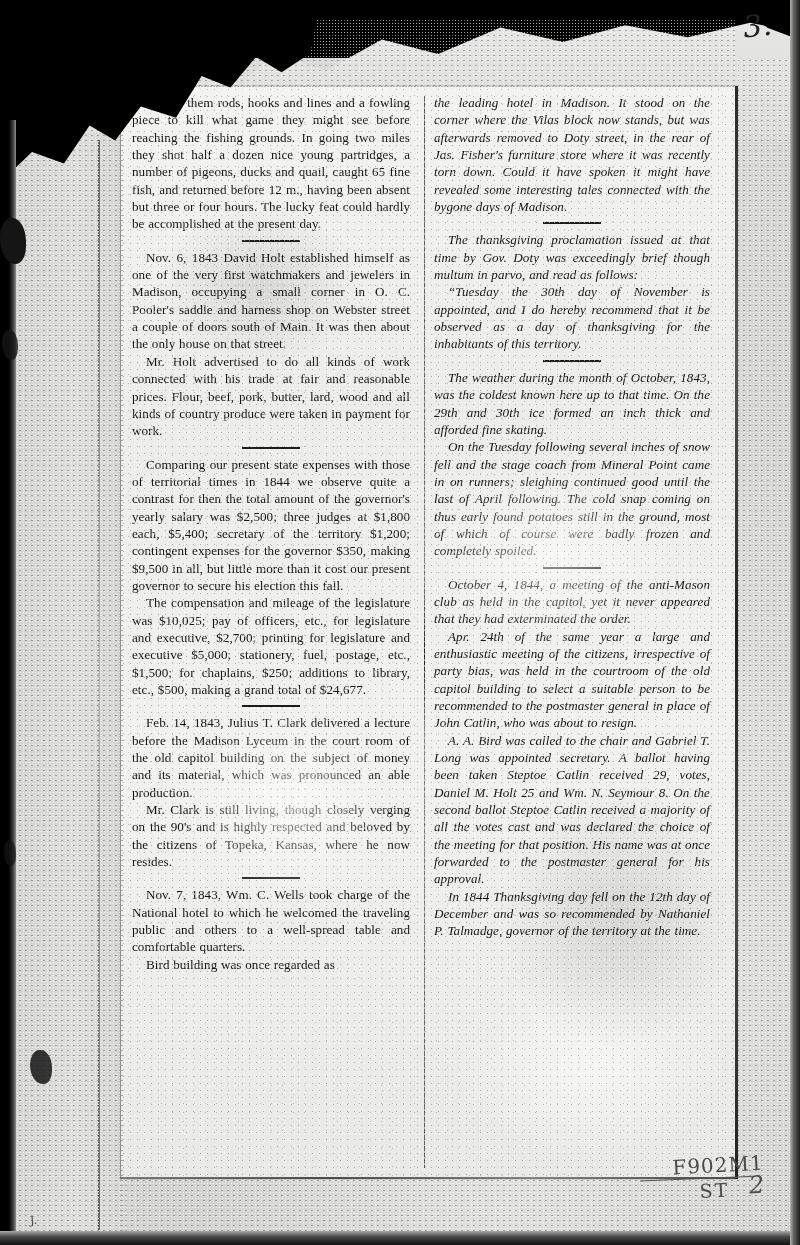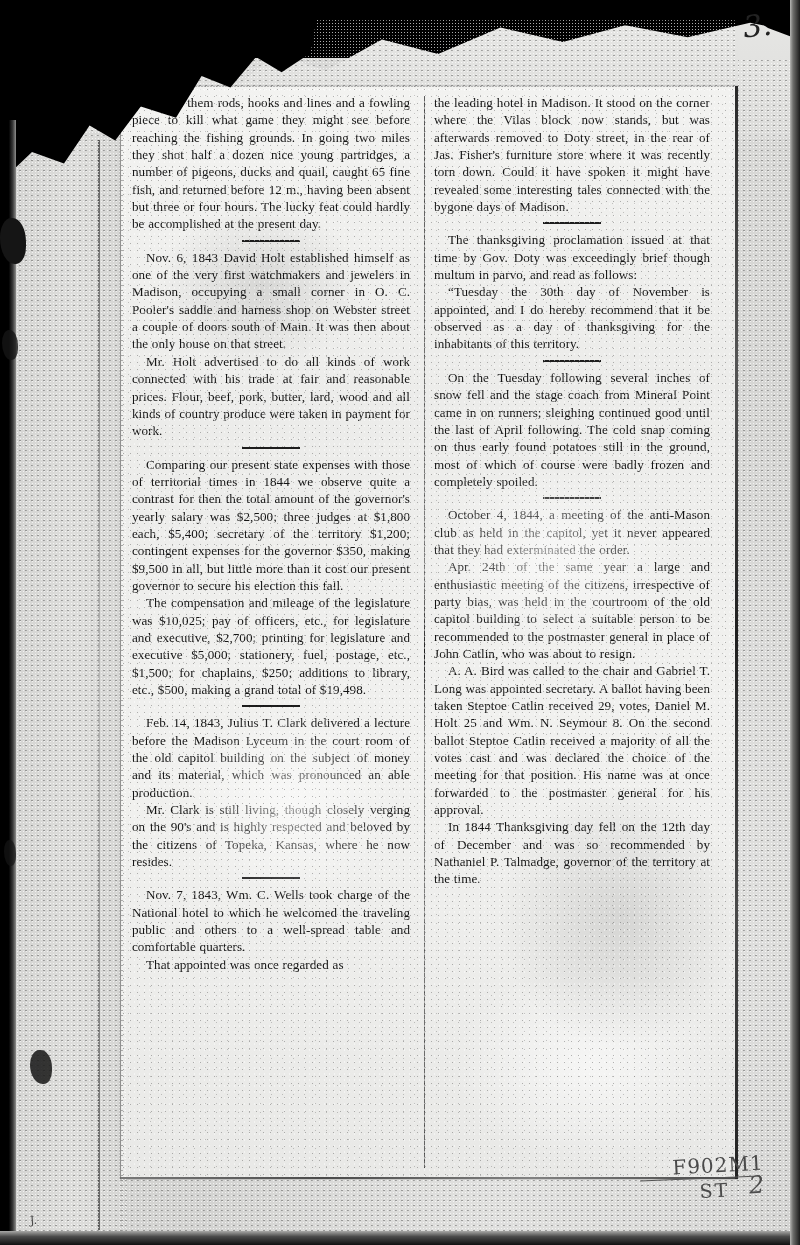--- a/index.html
+++ b/index.html
@@ -168,21 +168,21 @@
     inset: 0;
     display: flex;
     padding: 8px 10px 6px 12px;
     box-sizing: border-box;
   }
   .col {
     width: 289px;
     box-sizing: border-box;
   }
   .col-left  { padding-right: 11px; }
-  .col-right { padding-left: 13px; }
+  .col-right { padding-left: 13px; font-style: italic; }
   .col-rule {
     position: absolute;
     left: 304px;
     top: 10px;
     width: 1px;
     height: 1072px;
     background: linear-gradient(180deg, rgba(40,40,40,.75) 0%, rgba(40,40,40,.55) 45%,
                 rgba(20,20,20,.95) 52%, rgba(40,40,40,.5) 60%, rgba(40,40,40,.7) 100%);
   }
 
@@ -300,34 +300,35 @@
     <div class="col-rule"></div>
 
     <div class="columns">
       <div class="col col-left" id="col-left">
           <p class="para cont">took with them rods, hooks and lines and a fowling piece to kill what game they might see before reaching the fishing grounds. In going two miles they shot half a dozen nice young partridges, a number of pigeons, ducks and quail, caught 65 fine fish, and returned before 12 m., having been absent but three or four hours. The lucky feat could hardly be accomplished at the present day.</p>
           <div class="dinkus"></div>
           <p class="para">Nov. 6, 1843 David Holt established himself as one of the very first watchmakers and jewelers in Madison, occupying a small corner in O. C. Pooler's saddle and harness shop on Webster street a couple of doors south of Main. It was then about the only house on that street.</p>
           <p class="para">Mr. Holt advertised to do all kinds of work connected with his trade at fair and reasonable prices. Flour, beef, pork, butter, lard, wood and all kinds of country produce were taken in payment for work.</p>
           <div class="dinkus"></div>
           <p class="para">Comparing our present state expenses with those of territorial times in 1844 we observe quite a contrast for then the total amount of the governor's yearly salary was $2,500; three judges at $1,800 each, $5,400; secretary of the territory $1,200; contingent expenses for the governor $350, making $9,500 in all, but little more than it cost our present governor to secure his election this fall.</p>
-          <p class="para">The compensation and mileage of the legislature was $10,025; pay of officers, etc., for legislature and executive, $2,700; printing for legislature and executive $5,000; stationery, fuel, postage, etc., $1,500; for chaplains, $250; additions to library, etc., $500, making a grand total of $19,498.</p>
+          <p class="para">The compensation and mileage of the legislature was $10,025; pay of officers, etc., for legislature and executive, $2,700; printing for legislature and executive $5,000; stationery, fuel, postage, etc., $1,500; for chaplains, $250; additions to library, etc., $500, making a grand total of $24,677.</p>
           <div class="dinkus"></div>
           <p class="para">Feb. 14, 1843, Julius T. Clark delivered a lecture before the Madison Lyceum in the court room of the old capitol building on the subject of money and its material, which was pronounced an able production.</p>
           <p class="para">Mr. Clark is still living, though closely verging on the 90's and is highly respected and beloved by the citizens of Topeka, Kansas, where he now resides.</p>
           <div class="dinkus"></div>
           <p class="para">Nov. 7, 1843, Wm. C. Wells took charge of the National hotel to which he welcomed the traveling public and others to a well-spread table and comfortable quarters.</p>
-          <p class="para">That appointed was once regarded as</p>
+          <p class="para">Bird building was once regarded as</p>
         </div>
       <div class="col col-right" id="col-right">
           <p class="para cont">the leading hotel in Madison. It stood on the corner where the Vilas block now stands, but was afterwards removed to Doty street, in the rear of Jas. Fisher's furniture store where it was recently torn down. Could it have spoken it might have revealed some interesting tales connected with the bygone days of Madison.</p>
           <div class="dinkus"></div>
           <p class="para">The thanksgiving proclamation issued at that time by Gov. Doty was exceedingly brief though multum in parvo, and read as follows:</p>
           <p class="para">“Tuesday the 30th day of November is appointed, and I do hereby recommend that it be observed as a day of thanksgiving for the inhabitants of this territory.</p>
           <div class="dinkus"></div>
+          <p class="para">The weather during the month of October, 1843, was the coldest known here up to that time. On the 29th and 30th ice formed an inch thick and afforded fine skating.</p>
           <p class="para">On the Tuesday following several inches of snow fell and the stage coach from Mineral Point came in on runners; sleighing continued good until the last of April following. The cold snap coming on thus early found potatoes still in the ground, most of which of course were badly frozen and completely spoiled.</p>
           <div class="dinkus"></div>
           <p class="para">October 4, 1844, a meeting of the anti-Mason club as held in the capitol, yet it never appeared that they had exterminated the order.</p>
           <p class="para">Apr. 24th of the same year a large and enthusiastic meeting of the citizens, irrespective of party bias, was held in the courtroom of the old capitol building to select a suitable person to be recommended to the postmaster general in place of John Catlin, who was about to resign.</p>
           <p class="para">A. A. Bird was called to the chair and Gabriel T. Long was appointed secretary. A ballot having been taken Steptoe Catlin received 29, votes, Daniel M. Holt 25 and Wm. N. Seymour 8. On the second ballot Steptoe Catlin received a majority of all the votes cast and was declared the choice of the meeting for that position. His name was at once forwarded to the postmaster general for his approval.</p>
           <p class="para">In 1844 Thanksgiving day fell on the 12th day of December and was so recommended by Nathaniel P. Talmadge, governor of the territory at the time.</p>
         </div>
     </div>
 
     <div class="wash w1"></div>

